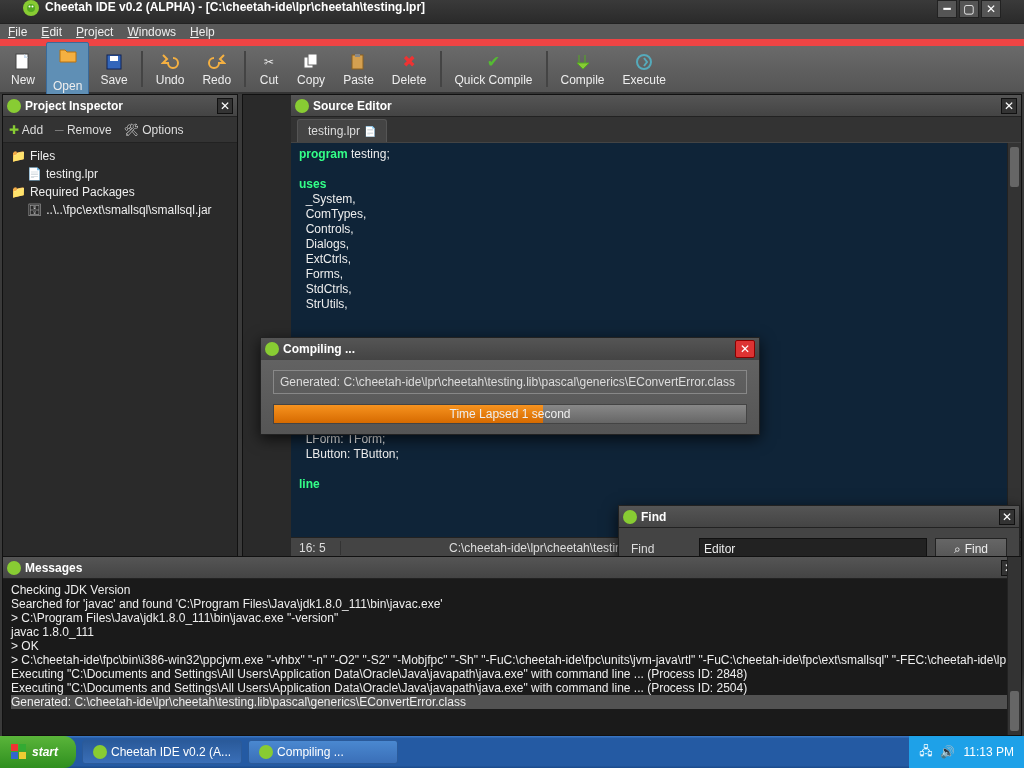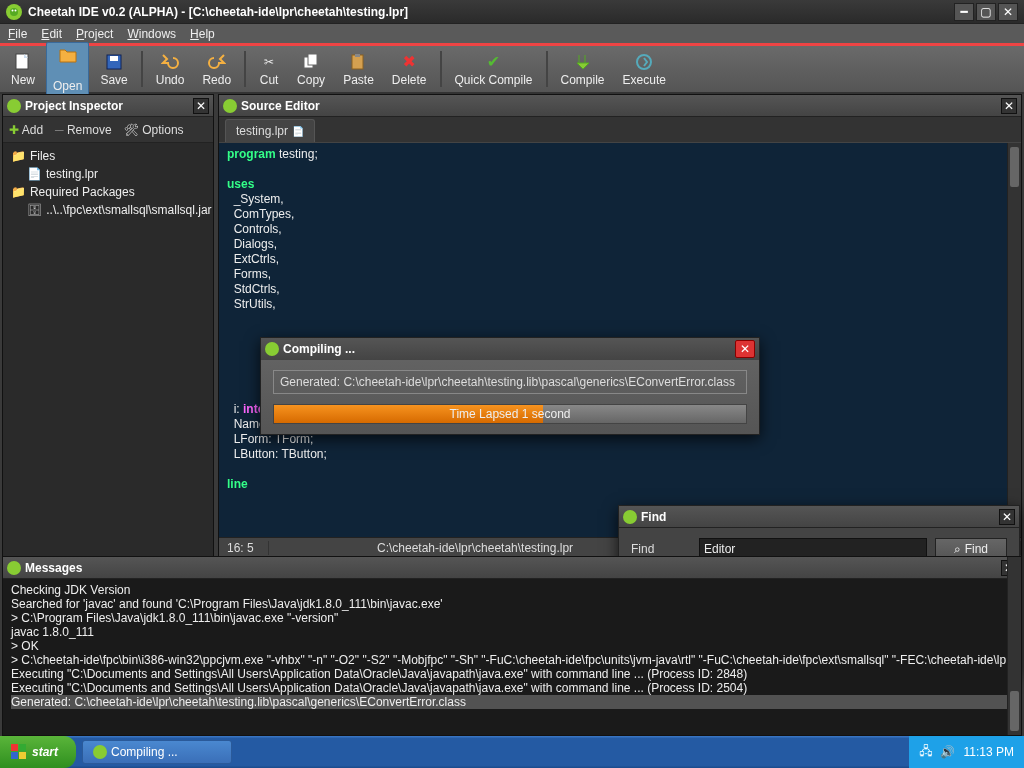--- a/index.html
+++ b/index.html
@@ -1,55 +1,55 @@
 <!DOCTYPE html>
 <html><head>
 <meta charset="utf-8">
 <style>
 * { margin: 0; padding: 0; box-sizing: border-box; font-family: Tahoma, Arial, sans-serif; font-size: 12px; }
 body { width: 1024px; height: 768px; background: #3a3a3a; overflow: hidden; position: relative; color: #ddd; }
 
 
-.titlebar { height: 24px; background: linear-gradient(#3a3a3a, #2a2a2a); display: flex; align-items: center; padding: 0 6px; border-bottom: 1px solid #222; }
+.titlebar { height: 24px; background: linear-gradient(#3a3a3a, #2a2a2a); display: flex; align-items: flex-start; padding: 0 23px; border-bottom: 1px solid #222; }
 .titlebar-icon { width: 16px; height: 16px; background: #8c3; border-radius: 50%; margin-right: 6px; display:flex; align-items:center; justify-content:center; }
 .titlebar-title { color: #fff; font-weight: bold; flex: 1; }
 .win-controls { display: flex; gap: 2px; }
 .win-btn { width: 20px; height: 18px; background: #555; border: 1px solid #222; display: flex; align-items: center; justify-content: center; color: #fff; cursor: pointer; }
 
 
-.menubar { height: 22px; background: #5a5a5a; display: flex; align-items: center; padding: 0 8px; gap: 14px; border-bottom: 3px solid #ef4444; }
+.menubar { height: 22px; background: #5a5a5a; display: flex; align-items: center; padding: 0 8px; gap: 14px; border-bottom: 7px solid #ef4444; }
 .menubar span { color: #eee; cursor: pointer; }
 .menubar span u { text-decoration: underline; }
 
 
 .toolbar { height: 48px; background: linear-gradient(#6a6a6a,#555); display: flex; align-items: center; padding: 2px 4px; gap: 4px; border-bottom: 2px solid #333; }
 .tool-btn { display: flex; flex-direction: column; align-items: center; justify-content:center; padding: 2px 6px; color: #eee; cursor: pointer; border: 1px solid transparent; border-radius: 2px; min-width:30px;}
 .tool-btn .tb-icon { width: 20px; height: 20px; margin-bottom: 1px; display:flex;align-items:center;justify-content:center; }
 .tool-btn.highlight { background: #5f8fb5; border:1px solid #3a6a9a;gap:13px; }
 .toolbar-sep { width: 2px; height: 36px; background: #444; margin: 0 2px; }
 
 
 .workspace { position: absolute; top: 94px; left: 2px; right: 2px; bottom: 210px; display: flex; gap: 4px; }
 .panel { background: #2a2a2a; border: 1px solid #111; display: flex; flex-direction: column; }
 .panel-header { height: 22px; background: linear-gradient(#555,#444); display: flex; align-items: center; padding: 0 4px; border-bottom: 1px solid #222; }
 .panel-header .panel-icon { width: 14px; height: 14px; background: #8c3; border-radius:50%; margin-right: 4px; }
 .panel-header .panel-title { color: #fff; font-weight: bold; flex: 1; }
 .panel-header .close-x { width: 16px; height: 16px; background: #333; color:#fff; display:flex;align-items:center;justify-content:center; border:1px solid #111; cursor:pointer;}
 
-.project-panel { width: 212px; }
+.project-panel { width: 236px; }
 .project-toolbar { height: 26px; background: #333; display:flex; align-items:center; padding:12px 6px; gap: 12px; border-bottom:1px solid #222; }
 .project-toolbar span { color: #ddd; cursor:pointer; }
 .project-toolbar span.muted { color: #888; }
 .tree { padding: 4px 8px; color: #eee; }
 .tree-item { padding: 2px 0; display:flex; align-items:center; gap:4px; }
 .tree-item.indent1 { padding-left: 16px; }
 .folder-icon { color: #f5b041; }
 .file-icon { color: #bbb; }
 
-.editor-panel { flex: 1; }
+.editor-panel { flex: 1; padding-left: 48px; }
 .editor-tabs { height: 26px; background: #333; display:flex; align-items:flex-end; padding: 0 6px; border-bottom:1px solid #444; }
 .editor-tab { background: #444; padding: 4px 10px 4px 10px; border: 1px solid #555; border-bottom:none; border-radius: 3px 3px 0 0; display:flex; align-items:center; gap:4px; }
 .code-area { flex:1; background: #0f2438; color: #eee; font-family: 'Courier New', monospace; font-size: 13px; padding: 4px 8px; overflow:hidden; position:relative;}
 .code-line { white-space: pre; line-height: 15px; }
 .kw-magenta { color: #ff66ff; font-weight:bold;}
 .kw-green { color: #33ff88; font-weight:bold;}
 .editor-statusbar { height: 20px; background: #444; border-top:1px solid #222; display:flex; align-items:center; }
 .editor-statusbar .cell { padding: 0 8px; border-right:1px solid #333; min-width:50px;}
 
 
@@ -366,20 +366,24 @@
 <div class="taskbar">
   <div class="start-btn">
     <svg width="18" height="18">
         <rect x="1" y="1" width="7" height="7" fill="#e33"></rect>
         <rect x="9" y="1" width="7" height="7" fill="#3a3"></rect>
         <rect x="1" y="9" width="7" height="7" fill="#36c"></rect>
         <rect x="9" y="9" width="7" height="7" fill="#ec3"></rect>
       </svg>
     <span>start</span>
   </div>
+  <div class="task-item active">
+      <span style="width:14px;height:14px;background:#8c3;border-radius:50%;"></span>
+      <span>Cheetah IDE v0.2 (A...</span>
+    </div>
   <div class="task-item">
       <span style="width:14px;height:14px;background:#8c3;border-radius:50%;"></span>
       <span>Compiling ...</span>
     </div>
   <div class="tray">
     <span>🖧</span>
     <span>🔊</span>
     <span>11:13 PM</span>
   </div>
 </div>

